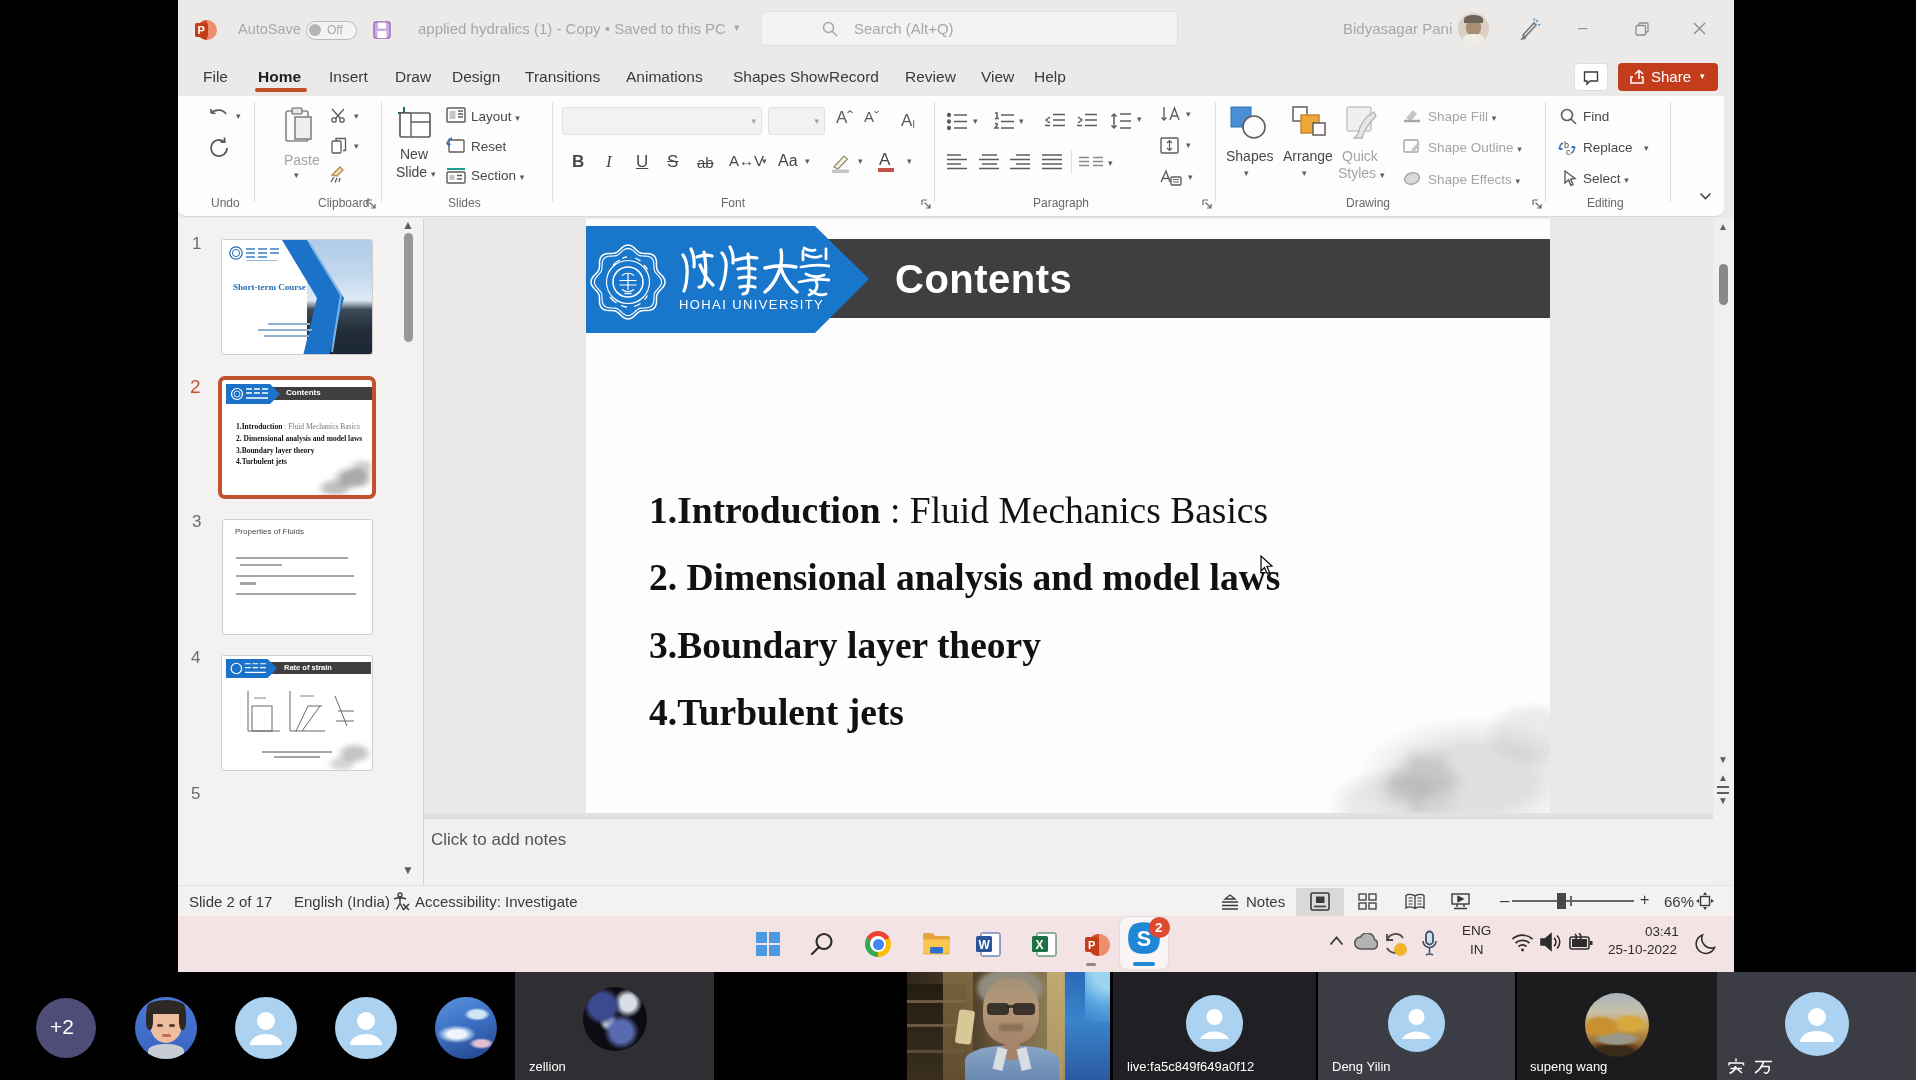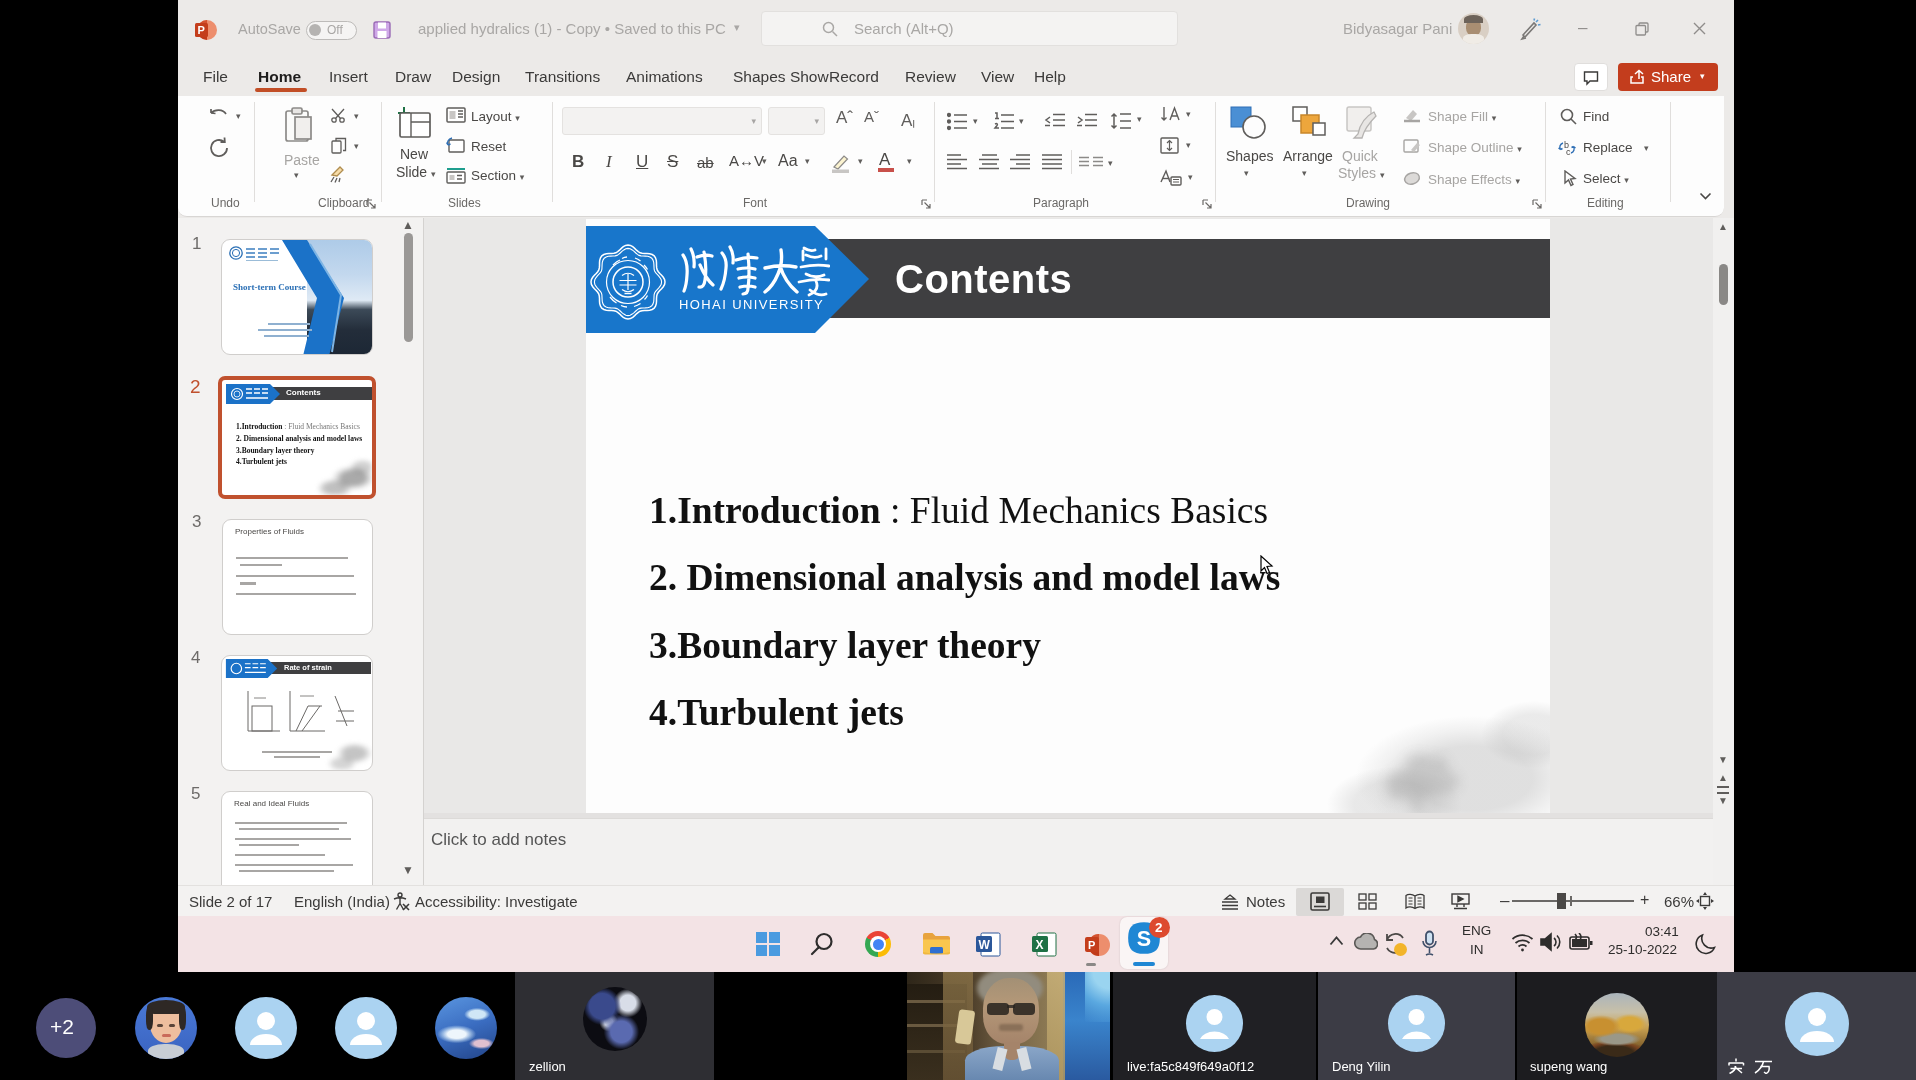--- a/index.html
+++ b/index.html
@@ -24,21 +24,21 @@
   #thumbpanel { position:absolute; left:0; top:218px; width:245px; height:667px; background:#f3f2f1; }
   #editpane  { position:absolute; left:246px; top:218px; width:1289px; height:596px; background:#e9e8e7; }
   #notespane { position:absolute; left:246px; top:818px; width:1289px; height:67px; background:#f2f1f0; border-top:1px solid #dcdad8; }
   #vscroll { position:absolute; left:1535px; top:218px; width:21px; height:667px; background:#f1f0ef; }
   #statusbar { position:absolute; left:0; top:885px; width:1556px; height:31px; background:#f3f2f1; border-top:1px solid #e3e1df; color:#3b3a39; font-size:15px; }
   #taskbar { position:absolute; left:0; top:916px; width:1556px; height:56px; background:#f3e3e5; }
   
   #slide { position:absolute; left:408px; top:219px; width:964px; height:594px; background:#fdfdfd; }
   .serif { font-family:"Liberation Serif", serif; }
   
-  .thumb { position:absolute; background:#fff; border:1px solid #d0cecc; border-radius:9px; overflow:hidden; }
+  .thumb { position:absolute; background:#fff; border:1px solid #d0cecc; border-radius:3px; overflow:hidden; }
   .tnum { position:absolute; color:#6d6b69; font-size:17px; }
   
   #strip { position:absolute; left:0; top:972px; width:1916px; height:108px; background:#000; }
   .tile { position:absolute; top:0; height:108px; overflow:hidden; }
   .vlabel { position:absolute; bottom:6px; color:#fff; font-size:13px; }
   .bluav { background:#abd3f1; border-radius:50%; position:absolute; }
 </style>
 </head>
 <body>
 <div id="root">
@@ -213,21 +213,21 @@
       <span class="rtxt" style="left:600px;top:56px;font-size:16px;color:#4a4846;">Aa</span>
       <span class="abs chev" style="left:627px;top:60px;">▾</span>
       <svg class="abs" style="left:652px;top:57px;" width="22" height="20" viewBox="0 0 22 20">
         <path d="M4 14 L14 3 l3.5 3 L8 16 Z" fill="#fbf3d0" stroke="#8c8a88" stroke-width="1.2"></path>
         <rect x="2" y="16.5" width="17" height="3.5" fill="#c8c6c4"></rect>
       </svg>
       <span class="abs chev" style="left:680px;top:60px;">▾</span>
       <span class="rtxt" style="left:701px;top:54px;font-size:17px;color:#4a4846;">A</span>
       <div class="abs" style="left:700px;top:72px;width:16px;height:4px;background:#c8504a;"></div>
       <span class="abs chev" style="left:729px;top:60px;">▾</span>
-      <span class="glabel" style="left:543px;top:100px;margin-left:22px;">Font</span>
+      <span class="glabel" style="left:543px;top:100px;">Font</span>
       <svg class="abs" style="left:743px;top:103px;" width="10" height="10" viewBox="0 0 10 10" fill="none" stroke="#6a6866" stroke-width="1.2">
           <path d="M1 1 h5 M1 1 v5 M3.5 3.5 L9 9 M9 5 V9 H5"></path>
         </svg>
       <div class="gsep" style="left:756px;"></div>
 
       <svg class="abs" style="left:769px;top:16px;" width="21" height="19" viewBox="0 0 21 19" fill="none" stroke="#5f5d5b" stroke-width="1.5">
         <circle cx="2" cy="3" r="1.4" fill="#5f5d5b"></circle>
           <circle cx="2" cy="9.5" r="1.4" fill="#5f5d5b"></circle>
           <circle cx="2" cy="16" r="1.4" fill="#5f5d5b"></circle>
         <path d="M7 3 h13 M7 9.5 h13 M7 16 h13"></path>
@@ -418,30 +418,20 @@
           <path d="M95 10 l12 30 M98 25 h16 M96 35 h18"></path>
           <path d="M14 12 h12 M60 10 h14" stroke-width="0.8"></path>
         </svg>
         <div style="position:absolute;left:40px;top:95px;width:70px;height:2px;background:#a8a6a4;"></div>
         <div style="position:absolute;left:52px;top:100px;width:46px;height:2px;background:#a8a6a4;"></div>
         <div style="position:absolute;left:100px;top:72px;width:50px;height:42px;filter:blur(2px);background:
           radial-gradient(ellipse 24px 14px at 65% 60%, rgba(125,125,125,.45) 0 40%, transparent 75%),
           radial-gradient(ellipse 20px 11px at 40% 85%, rgba(135,135,135,.35) 0 40%, transparent 75%);"></div>
       </div>
 
-      <div class="thumb" style="left:43px;top:573px;width:152px;height:116px;">
-        <span style="position:absolute;left:12px;top:7px;color:#4a4846;font-size:8px;">Real and Ideal Fluids</span>
-        <div style="position:absolute;left:13px;top:30px;width:112px;height:2px;background:#a8a6a4;"></div>
-        <div style="position:absolute;left:17px;top:36px;width:100px;height:2px;background:#a8a6a4;"></div>
-        <div style="position:absolute;left:13px;top:46px;width:116px;height:2px;background:#a8a6a4;"></div>
-        <div style="position:absolute;left:17px;top:52px;width:60px;height:2px;background:#a8a6a4;"></div>
-        <div style="position:absolute;left:13px;top:62px;width:90px;height:2px;background:#a8a6a4;"></div>
-        <div style="position:absolute;left:13px;top:72px;width:118px;height:2px;background:#a8a6a4;"></div>
-        <div style="position:absolute;left:17px;top:78px;width:95px;height:2px;background:#a8a6a4;"></div>
-      </div>
 
       <span style="position:absolute;left:224px;top:0px;color:#5f5d5b;font-size:12px;">▲</span>
       <div style="position:absolute;left:226px;top:15px;width:9px;height:109px;background:#9a9896;border-radius:5px;"></div>
       <span style="position:absolute;left:224px;top:645px;color:#5f5d5b;font-size:12px;">▼</span>
     </div>
     <div class="abs" style="left:245px;top:218px;width:1px;height:667px;background:#d4d2d0;"></div>
     <div id="editpane"></div>
     <div id="slide">
 
       <div style="position:absolute;left:640px;top:420px;width:324px;height:174px;background:

